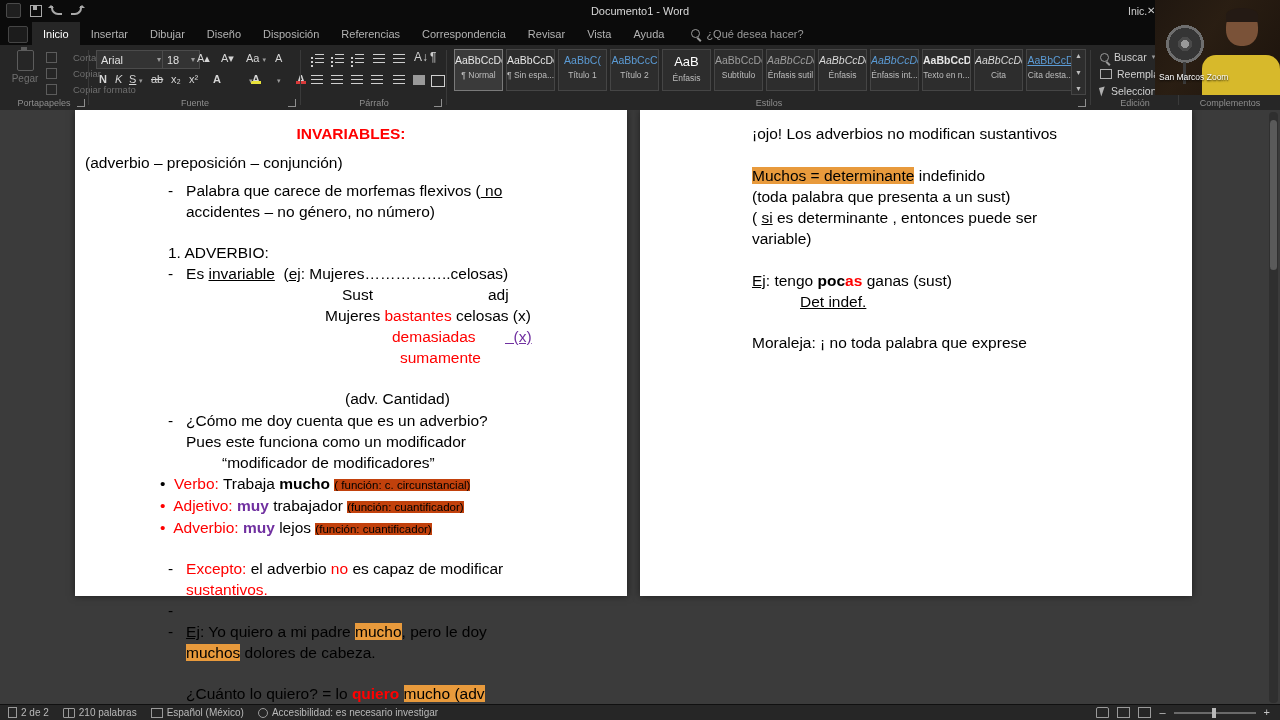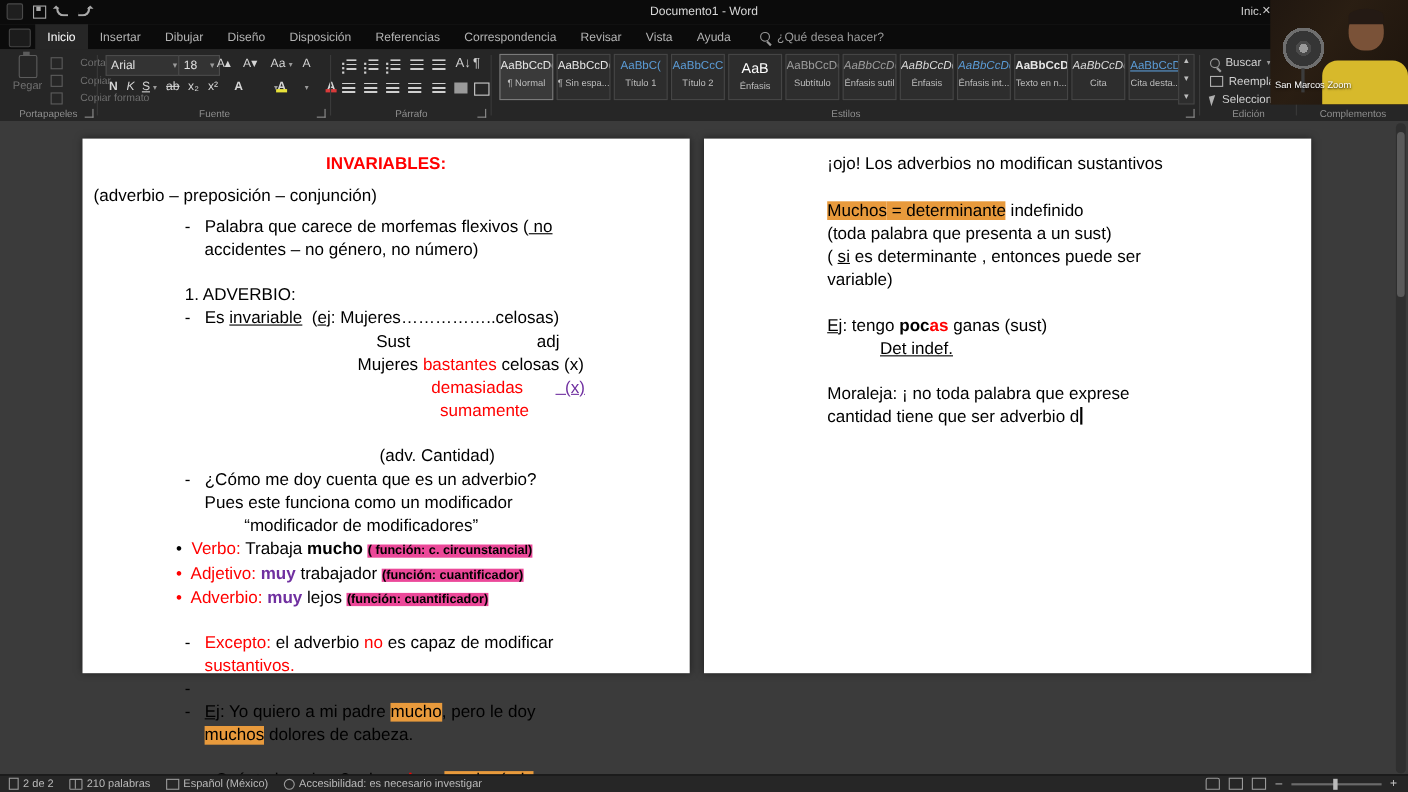--- a/index.html
+++ b/index.html
@@ -77,32 +77,32 @@
   .gscroll{position:absolute;right:4px;top:4px;width:13px;height:40px;display:flex;flex-direction:column;justify-content:space-between;align-items:center;font-size:7px;color:#bdbdbd;border:1px solid #454545;background:#2d2d2d;padding:2px 0}
 
   
   .erow{position:absolute;left:8px;display:flex;align-items:center;gap:5px;font-size:10.5px;color:#d0d0d0;white-space:nowrap}
   .erow .dd{font-size:7px;color:#9a9a9a}
   .i-replace{width:10px;height:8px;border:1px solid #b0b0b0;position:relative}
   .i-select{width:0;height:0;border-left:6px solid #b0b0b0;border-bottom:9px solid transparent;border-top:0 solid transparent;transform:rotate(-15deg)}
 
   
   .canvas{position:absolute;top:110px;left:0;right:0;bottom:15px;background:#3b3b3b;overflow:hidden}
-  .page{position:absolute;top:16px;width:552px;height:486px;background:#ffffff;box-shadow:0 0 7px rgba(0,0,0,.5)}
+  .page{position:absolute;top:0;width:552px;height:486px;background:#ffffff;box-shadow:0 0 7px rgba(0,0,0,.5)}
   .page.left{left:75px}.page.right{left:640px}
   .page-content{position:absolute;inset:0;font-size:15.5px;color:#000}
   .tline{position:absolute;height:21px;line-height:21px;white-space:pre}
   .tline.center{text-align:center;width:100%}
   .b{font-weight:bold}
   .u{text-decoration:underline}
   .red{color:#FF0000}
   .org{color:#000000}
   .pur{color:#7030A0}
   .hl{background:#E89A3C}
-  .hlsm{background:#ec4899;font-weight:bold;font-size:11.5px}
+  .hlsm{background:#c2410c;font-weight:normal;font-size:11.5px}
   .caret{display:inline-block;width:1.5px;height:16px;background:#000;vertical-align:-2px;margin-left:1px}
   .vscroll{position:absolute;right:2px;top:2px;bottom:2px;width:9px;background:#2f2f2f;border-radius:4px}
   .vthumb{position:absolute;left:1px;right:1px;top:8px;height:150px;background:#5a5a5a;border-radius:4px}
 
   
   .webcam{position:absolute;top:0;right:0;width:125px;height:95px;z-index:60;overflow:hidden;
           background:linear-gradient(125deg,#201710 0%,#33241562 40%,#1c130c 100%),#241a11}
   .fan{position:absolute;left:10px;top:24px;width:40px;height:40px;border-radius:50%;
        background:radial-gradient(circle,#9a9a9a 0 4px,#4a4a4a 4px 7px,#353535 7px 16px,#6e6e6e 16px 19px,transparent 19px)}
   .fan-stand{position:absolute;left:28px;top:62px;width:3px;height:22px;background:#3c3c3c}
@@ -386,21 +386,20 @@
   <div class="page right">
     <div class="page-content">
         <div class="tline" style="top: 13px; left: 112px;"><span>¡ojo! Los adverbios no modifican sustantivos</span></div>
         <div class="tline" style="top: 55px; left: 112px;"><span class="hl">Much</span><span class="hl org">os</span><span class="hl"> = determinante</span><span> indefinido</span></div>
         <div class="tline" style="top: 76px; left: 112px;"><span>(toda palabra que presenta a un sust)</span></div>
         <div class="tline" style="top: 97px; left: 112px;"><span>( </span><span class="u">si</span><span> es determinante , entonces puede ser</span></div>
         <div class="tline" style="top: 118px; left: 112px;"><span>variable)</span></div>
         <div class="tline" style="top: 160px; left: 112px;"><span class="u">Ej</span><span>: tengo </span><span class="org b">poc</span><span class="red b">as</span><span> ganas (sust)</span></div>
         <div class="tline" style="top: 181px; left: 160px;"><span class="u">Det indef.</span></div>
         <div class="tline" style="top: 222px; left: 112px;"><span>Moraleja: ¡ no toda palabra que exprese</span></div>
-        <div class="tline" style="top: 243px; left: 112px;"><span>cantidad tiene que ser adverbio d</span><span class="caret"></span></div>
       </div>
   </div>
   <div class="vscroll">
     <div class="vthumb"></div>
   </div>
 </div>
 
 <div class="webcam">
   <div class="fan"></div>
   <div class="fan-stand"></div>

